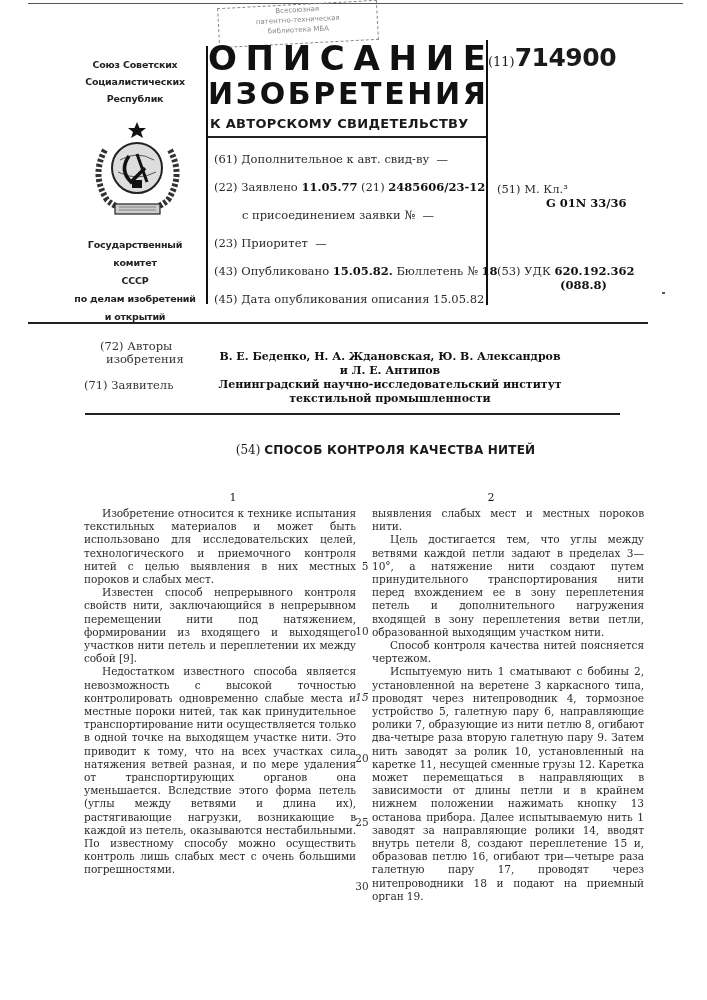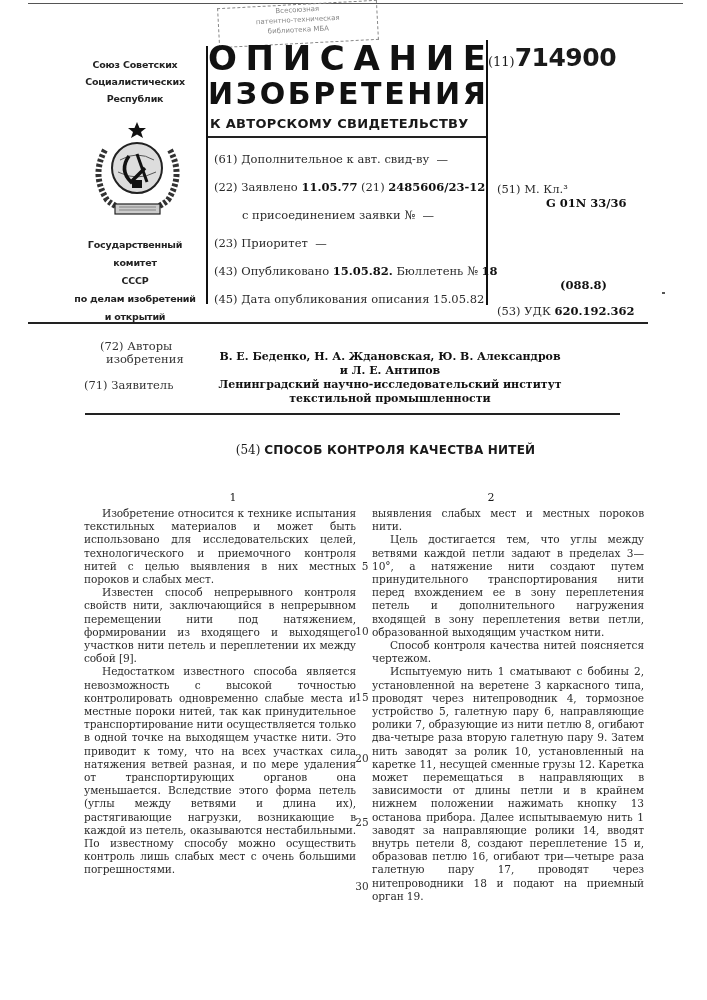--- a/index.html
+++ b/index.html
@@ -137,21 +137,21 @@
   <span>15.05.82</span>
 </div>
 
 <div class="abs field" style="left:497px; top:182px;">
   <span>(51)</span>
   <span>М. Кл.³</span>
 </div>
 <div class="abs field" style="left:546px; top:196px;">
   <b>G 01N 33/36</b>
 </div>
-<div class="abs field" style="left:497px; top:264px;margin-top:40px;">
+<div class="abs field" style="left:497px; top:264px;">
   <span>(53)</span>
   <span>УДК</span>
   <b>620.192.362</b>
 </div>
 <div class="abs field" style="left:560px; top:278px;">
   <b>(088.8)</b>
 </div>
 <div class="abs dot" style="left:662px; top:292px;"></div>
 
 <div class="abs hr-wide" style="left:28px; top:322px; width:620px;"></div>
@@ -186,21 +186,21 @@
 <div class="abs col-num" style="left:481px; top:491px;">2</div>
 
 <div class="abs col" style="left:84px; top:507px; width:272px;">
   <p>Изобретение относится к технике испытания текстильных материалов и может быть использовано для исследовательских целей, технологического и приемочного контроля нитей с целью выявления в них местных пороков и слабых мест.</p>
   <p>Известен способ непрерывного контроля свойств нити, заключающийся в непрерывном перемещении нити под натяжением, формировании из входящего и выходящего участков нити петель и переплетении их между собой [9].</p>
   <p>Недостатком известного способа является невозможность с высокой точностью контролировать одновременно слабые места и местные пороки нитей, так как принудительное транспортирование нити осуществляется только в одной точке на выходящем участке нити. Это приводит к тому, что на всех участках сила натяжения ветвей разная, и по мере удаления от транспортирующих органов она уменьшается. Вследствие этого форма петель (углы между ветвями и длина их), растягивающие нагрузки, возникающие в каждой из петель, оказываются нестабильными. По известному способу можно осуществить контроль лишь слабых мест с очень большими погрешностями.</p>
 </div>
 
 <div class="abs linenum" style="left:355px; top:560px;">5</div>
 <div class="abs linenum" style="left:352px; top:625px;">10</div>
-<div class="abs linenum" style="left:352px; top:691px;">15</div>
+<div class="abs linenum" style="left:352px; top:691px;font-style:italic;">15</div>
 <div class="abs linenum" style="left:352px; top:752px;">20</div>
 <div class="abs linenum" style="left:352px; top:816px;">25</div>
 <div class="abs linenum" style="left:352px; top:880px;">30</div>
 
 <div class="abs col" style="left:372px; top:507px; width:272px;">
   <p class="noind">выявления слабых мест и местных пороков нити.</p>
   <p>Цель достигается тем, что углы между ветвями каждой петли задают в пределах 3—10°, а натяжение нити создают путем принудительного транспортирования нити перед вхождением ее в зону переплетения петель и дополнительного нагружения входящей в зону переплетения ветви петли, образованной выходящим участком нити.</p>
   <p>Способ контроля качества нитей поясняется чертежом.</p>
   <p>Испытуемую нить 1 сматывают с бобины 2, установленной на веретене 3 каркасного типа, проводят через нитепроводник 4, тормозное устройство 5, галетную пару 6, направляющие ролики 7, образующие из нити петлю 8, огибают два-четыре раза вторую галетную пару 9. Затем нить заводят за ролик 10, установленный на каретке 11, несущей сменные грузы 12. Каретка может перемещаться в направляющих в зависимости от длины петли и в крайнем нижнем положении нажимать кнопку 13 останова прибора. Далее испытываемую нить 1 заводят за направляющие ролики 14, вводят внутрь петели 8, создают переплетение 15 и, образовав петлю 16, огибают три—четыре раза галетную пару 17, проводят через нитепроводники 18 и подают на приемный орган 19.</p>
 </div>

